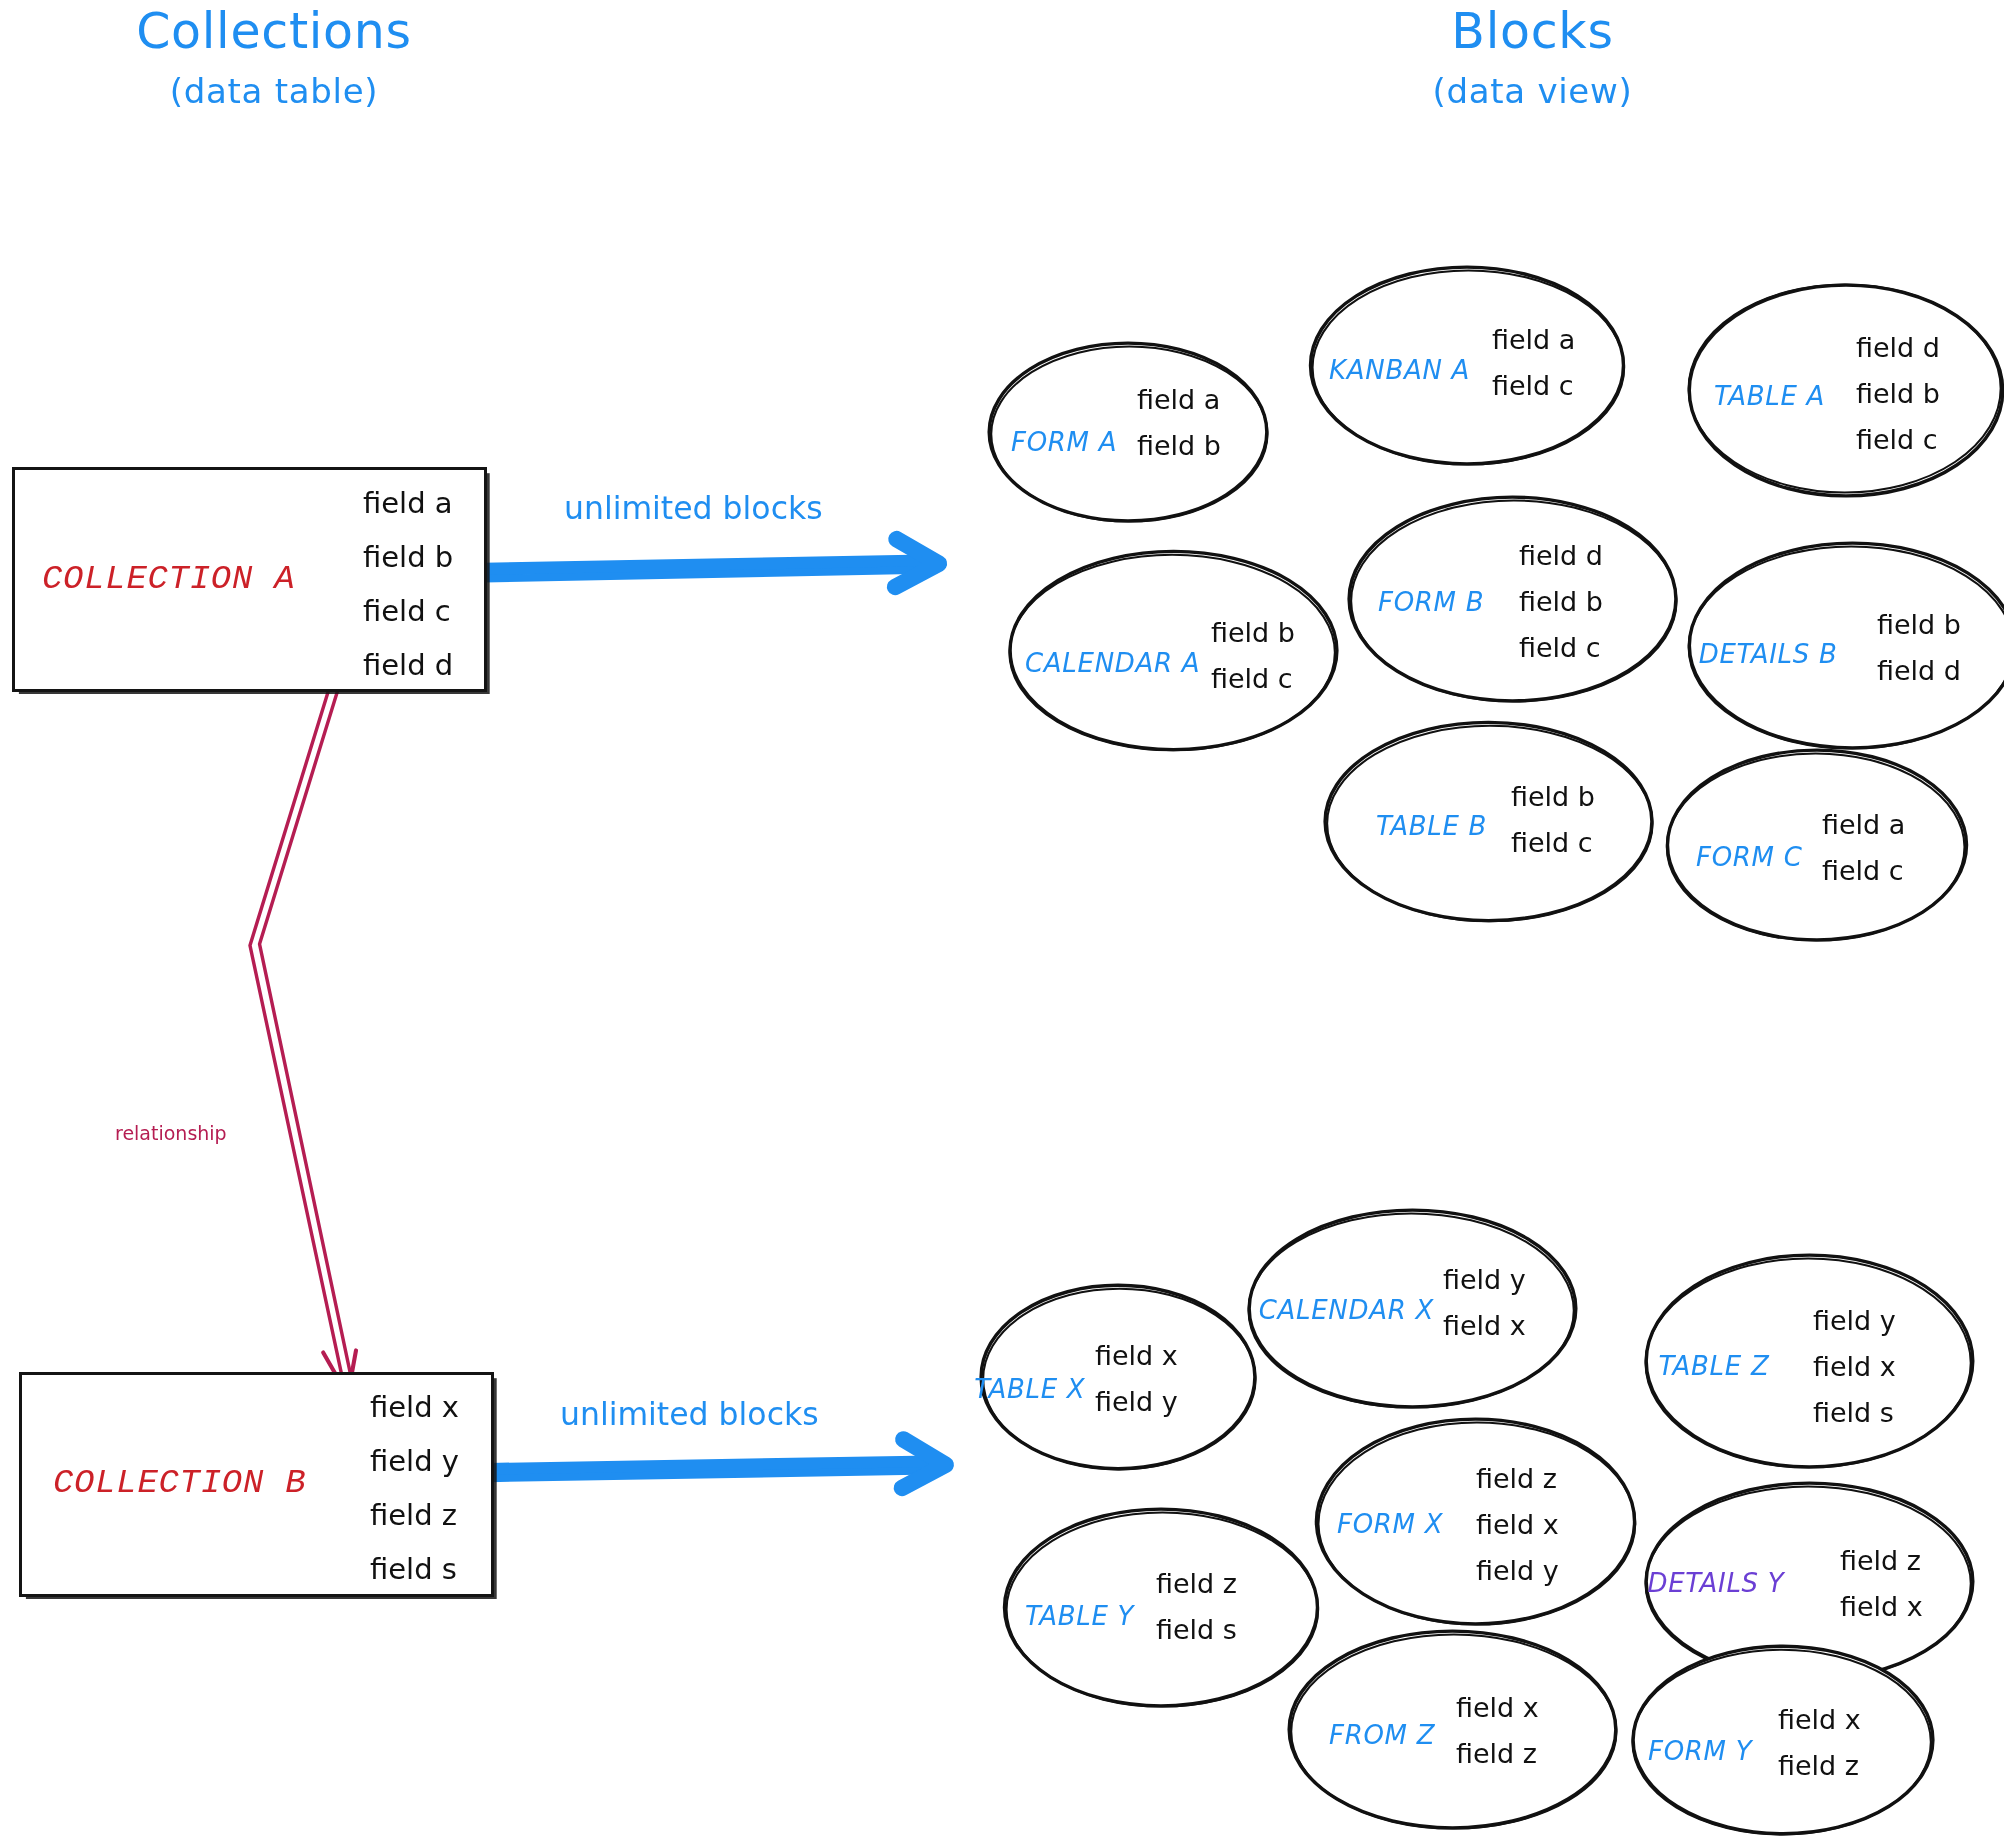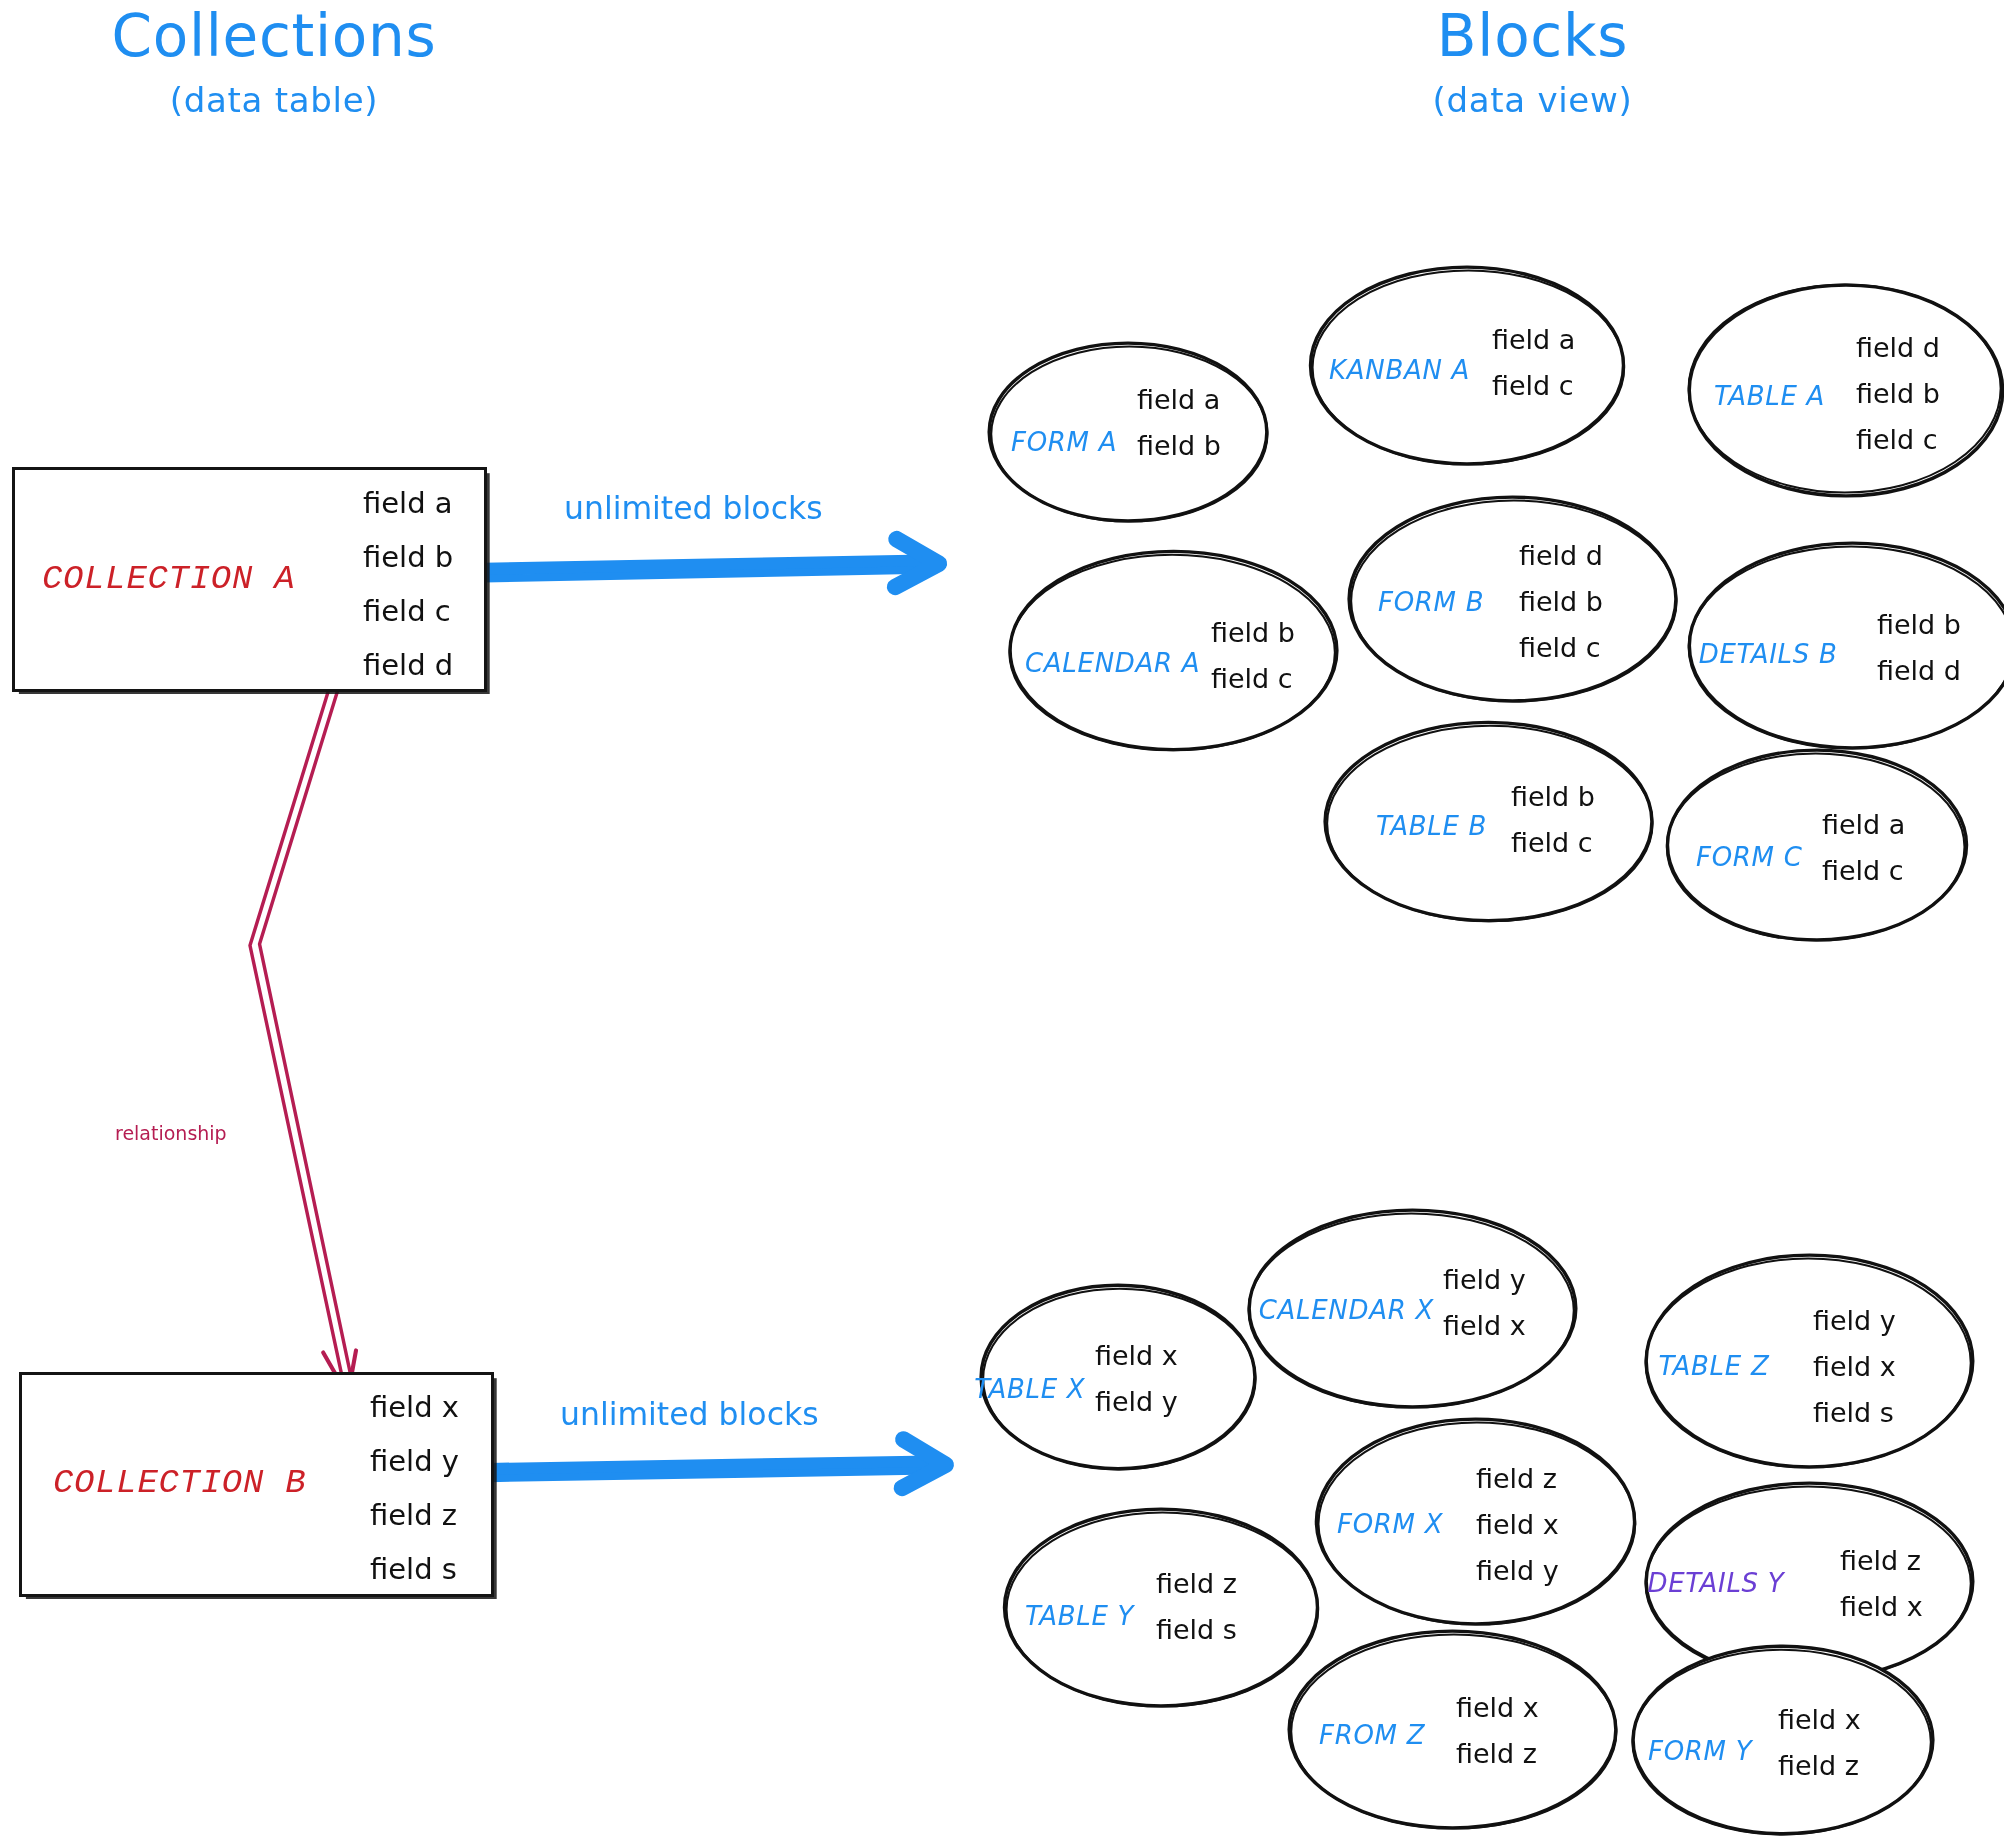--- a/index.html
+++ b/index.html
@@ -9,21 +9,21 @@
   }
   .stage{position:absolute;left:0;top:0;width:2005px;height:1843px;}
   svg.layer{position:absolute;left:0;top:0;width:2005px;height:1843px;pointer-events:none;}
 
   
   .title{
     position:absolute;color:#1f8ef1;text-align:center;
     font-family:"DejaVu Sans", sans-serif;font-weight:400;
     letter-spacing:0.7px;
   }
-  .title .main{font-size:58px;line-height:1.0;display:block;}
+  .title .main{font-size:49px;line-height:1.0;display:block;}
   .title .sub{font-size:34px;line-height:1.0;display:block;margin-top:18px;}
 
   #title-collections{left:62px;top:6.8px;width:424px;}
   #title-blocks{left:1300px;top:6.8px;width:465px;}
 
   
   .coll-box{
     position:absolute;border:3.4px solid #141414;background:#fff;
     box-shadow:4.8px 4.1px 0 -2.1px rgba(20,20,20,.85);
   }
@@ -295,21 +295,21 @@
       <div class="f">field z</div>
       <div class="f">field x</div>
     </div>
   </div>
 
   <div class="block" style="left:1285px;top:1627px;width:335px;height:205px;">
     <svg class="ell" viewBox="0 0 490 300">
       <ellipse cx="245" cy="150" rx="239" ry="144" fill="#fff" stroke="#111" stroke-width="5"></ellipse>
       <ellipse cx="247" cy="153" rx="238" ry="142" fill="none" stroke="#111" stroke-width="3"></ellipse>
     </svg>
-    <div class="bname" style="left:34px;top:108px;">FROM Z</div>
+    <div class="bname" style="left:44px;top:108px;">FROM Z</div>
     <div class="bfields" style="left:171px;top:103px;">
       <div class="f">field x</div>
       <div class="f">field z</div>
     </div>
   </div>
 
   <div class="block" style="left:1629px;top:1642px;width:308px;height:196px;">
     <svg class="ell" viewBox="0 0 450 286">
       <ellipse cx="225" cy="143" rx="219" ry="137" fill="#fff" stroke="#111" stroke-width="5"></ellipse>
       <ellipse cx="223" cy="146" rx="218" ry="135" fill="none" stroke="#111" stroke-width="3"></ellipse>

